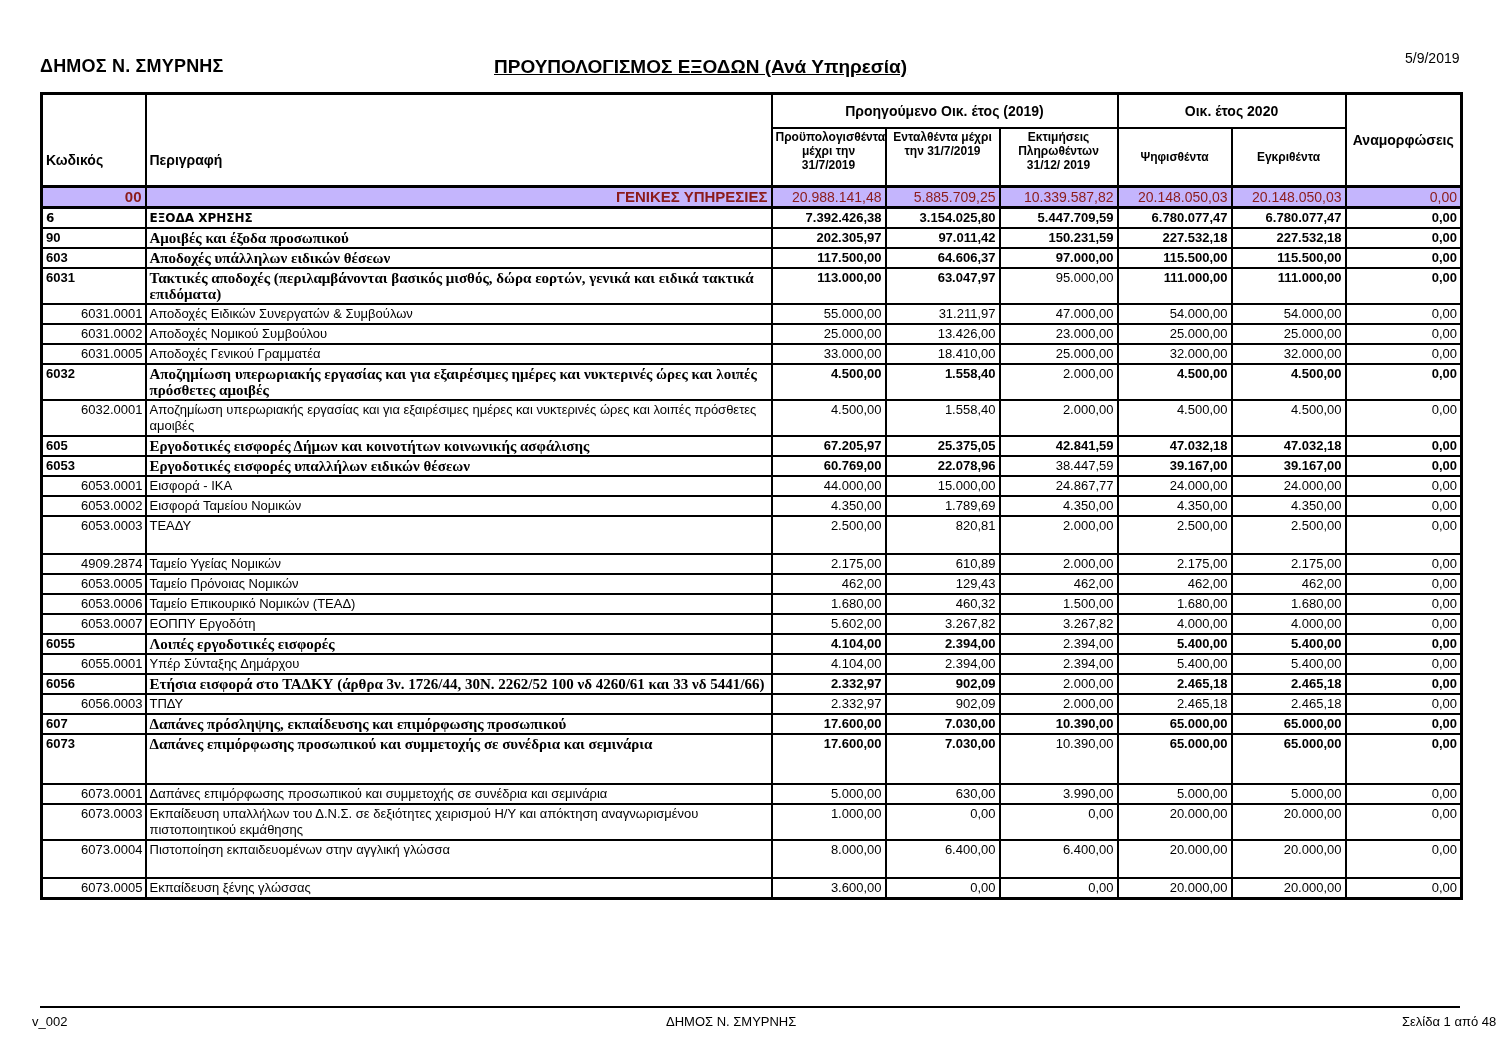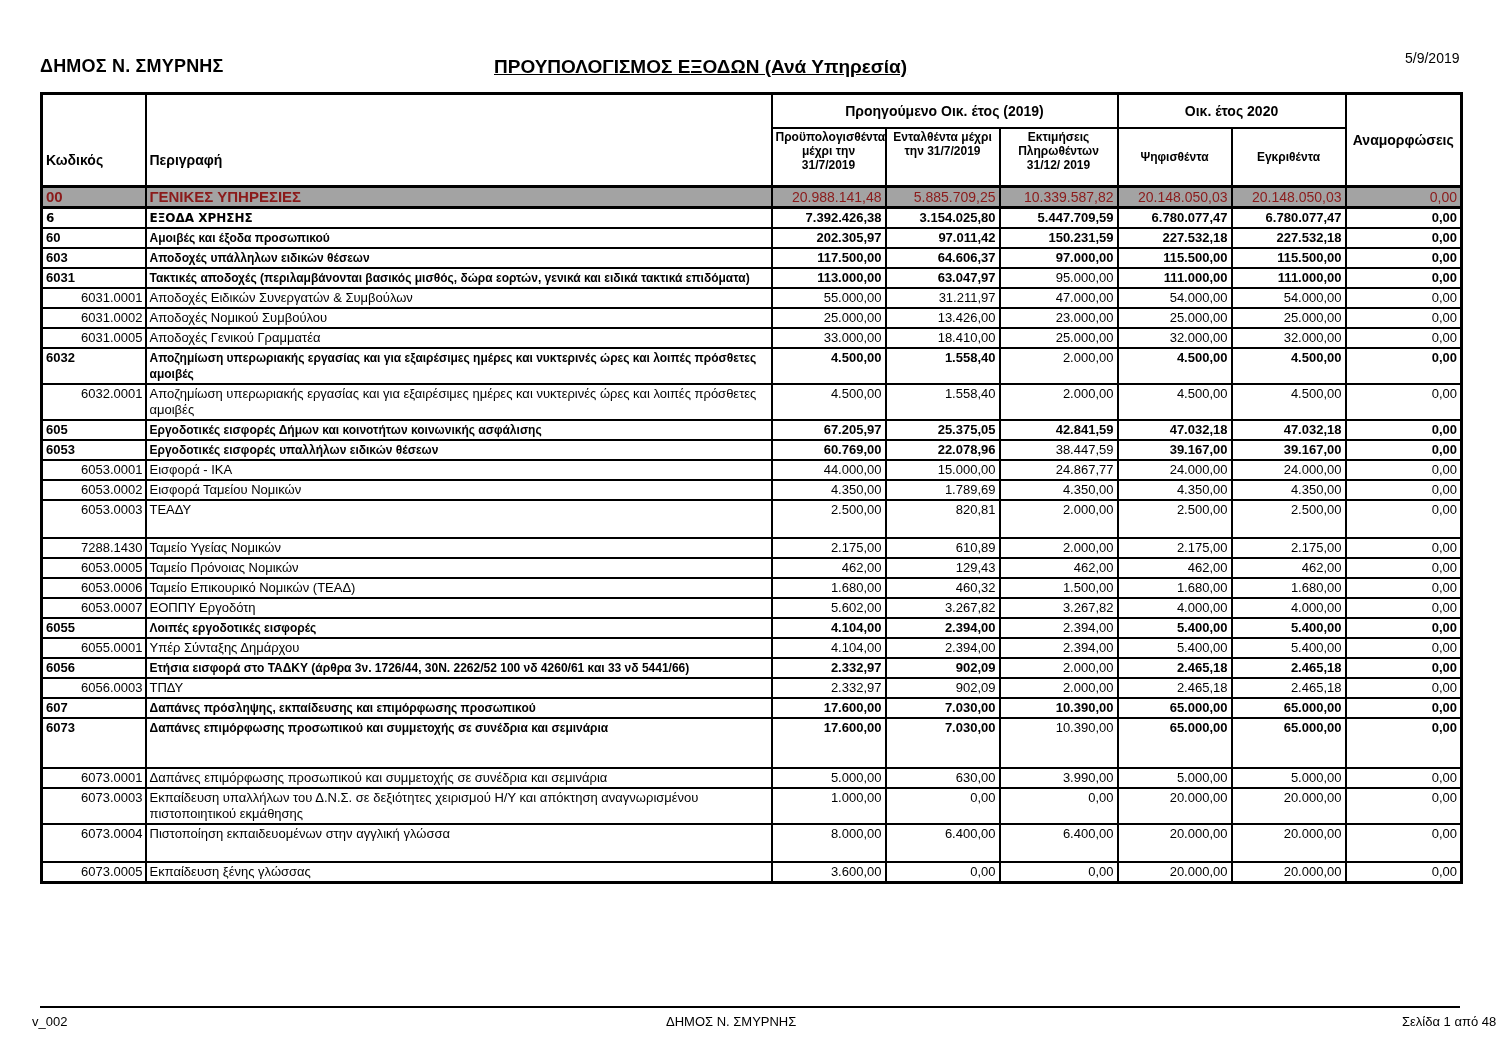--- a/index.html
+++ b/index.html
@@ -25,24 +25,24 @@
   .h-group { text-align: center; vertical-align: middle !important; height: 30px; font-size: 14px !important; }
   .h-sub { text-align: center; line-height: 14px !important; font-size: 12px !important; vertical-align: top; height: 54px; }
   .h-sub.mid { vertical-align: middle; }
   .h-left { text-align: left; vertical-align: middle !important; font-size: 14px !important; padding-top: 40px !important; }
   .h-anam { text-align: center; vertical-align: middle !important; font-size: 14px !important; }
 
   td.num { text-align: right; }
   td.code.sub { text-align: right; padding-right: 2px; }
   tr.bold td { font-weight: bold; }
   tr.bold td.light { font-weight: normal; }
-  tr.bold td.desc { font-size: 12px; }
+  tr.bold td.desc { font-size: 15px; font-family: Liberation Serif, serif; }
   tr.total td {
-    background: #a3a3a3; color: #8b1a1a; font-size: 15px; font-weight: bold;
-    border-top: 3px solid #000; border-bottom: 3px solid #000;
+    background: #c4b5fd; color: #8b1a1a; font-size: 15px; font-weight: bold;
+    border-top: 3px solid #000; border-bottom: 3px solid #000; text-align: right;
   }
   tr.total td.num { font-weight: normal; font-size: 14px; }
   tr.total td.num.anam { color: #8b1a1a; }
   tr.r6 td { font-family: "DejaVu Sans", sans-serif; font-size: 12px; font-weight: bold; }
   tr.r6 td.num { font-family: "Liberation Sans", sans-serif; font-size: 13px; }
   td.indent { padding-left: 10px; }
 
   .footer-line { position: absolute; left: 40px; top: 1006px; width: 1420px; border-top: 2px solid #000; }
   .foot-left { position: absolute; left: 32px; top: 1014px; font-size: 13px; }
   .foot-mid { position: absolute; left: 666px; top: 1014px; font-size: 13px; }
@@ -97,21 +97,21 @@
         <td class="code">6</td>
         <td class="desc indent">ΕΞΟΔΑ ΧΡΗΣΗΣ</td>
         <td class="num">7.392.426,38</td>
         <td class="num">3.154.025,80</td>
         <td class="num">5.447.709,59</td>
         <td class="num">6.780.077,47</td>
         <td class="num">6.780.077,47</td>
         <td class="num anam">0,00</td>
       </tr>
       <tr class="bold" style="height: 18px;">
-        <td class="code">60</td>
+        <td class="code">90</td>
         <td class="desc indent">Αμοιβές και έξοδα προσωπικού</td>
         <td class="num">202.305,97</td>
         <td class="num">97.011,42</td>
         <td class="num">150.231,59</td>
         <td class="num">227.532,18</td>
         <td class="num">227.532,18</td>
         <td class="num anam">0,00</td>
       </tr>
       <tr class="bold" style="height: 18px;">
         <td class="code">603</td>
@@ -227,21 +227,21 @@
         <td class="code sub">6053.0003</td>
         <td class="desc">ΤΕΑΔΥ</td>
         <td class="num">2.500,00</td>
         <td class="num">820,81</td>
         <td class="num">2.000,00</td>
         <td class="num">2.500,00</td>
         <td class="num">2.500,00</td>
         <td class="num anam">0,00</td>
       </tr>
       <tr class="" style="height: 18px;">
-        <td class="code sub">7288.1430</td>
+        <td class="code sub">4909.2874</td>
         <td class="desc">Ταμείο Υγείας Νομικών</td>
         <td class="num">2.175,00</td>
         <td class="num">610,89</td>
         <td class="num">2.000,00</td>
         <td class="num">2.175,00</td>
         <td class="num">2.175,00</td>
         <td class="num anam">0,00</td>
       </tr>
       <tr class="" style="height: 18px;">
         <td class="code sub">6053.0005</td>

